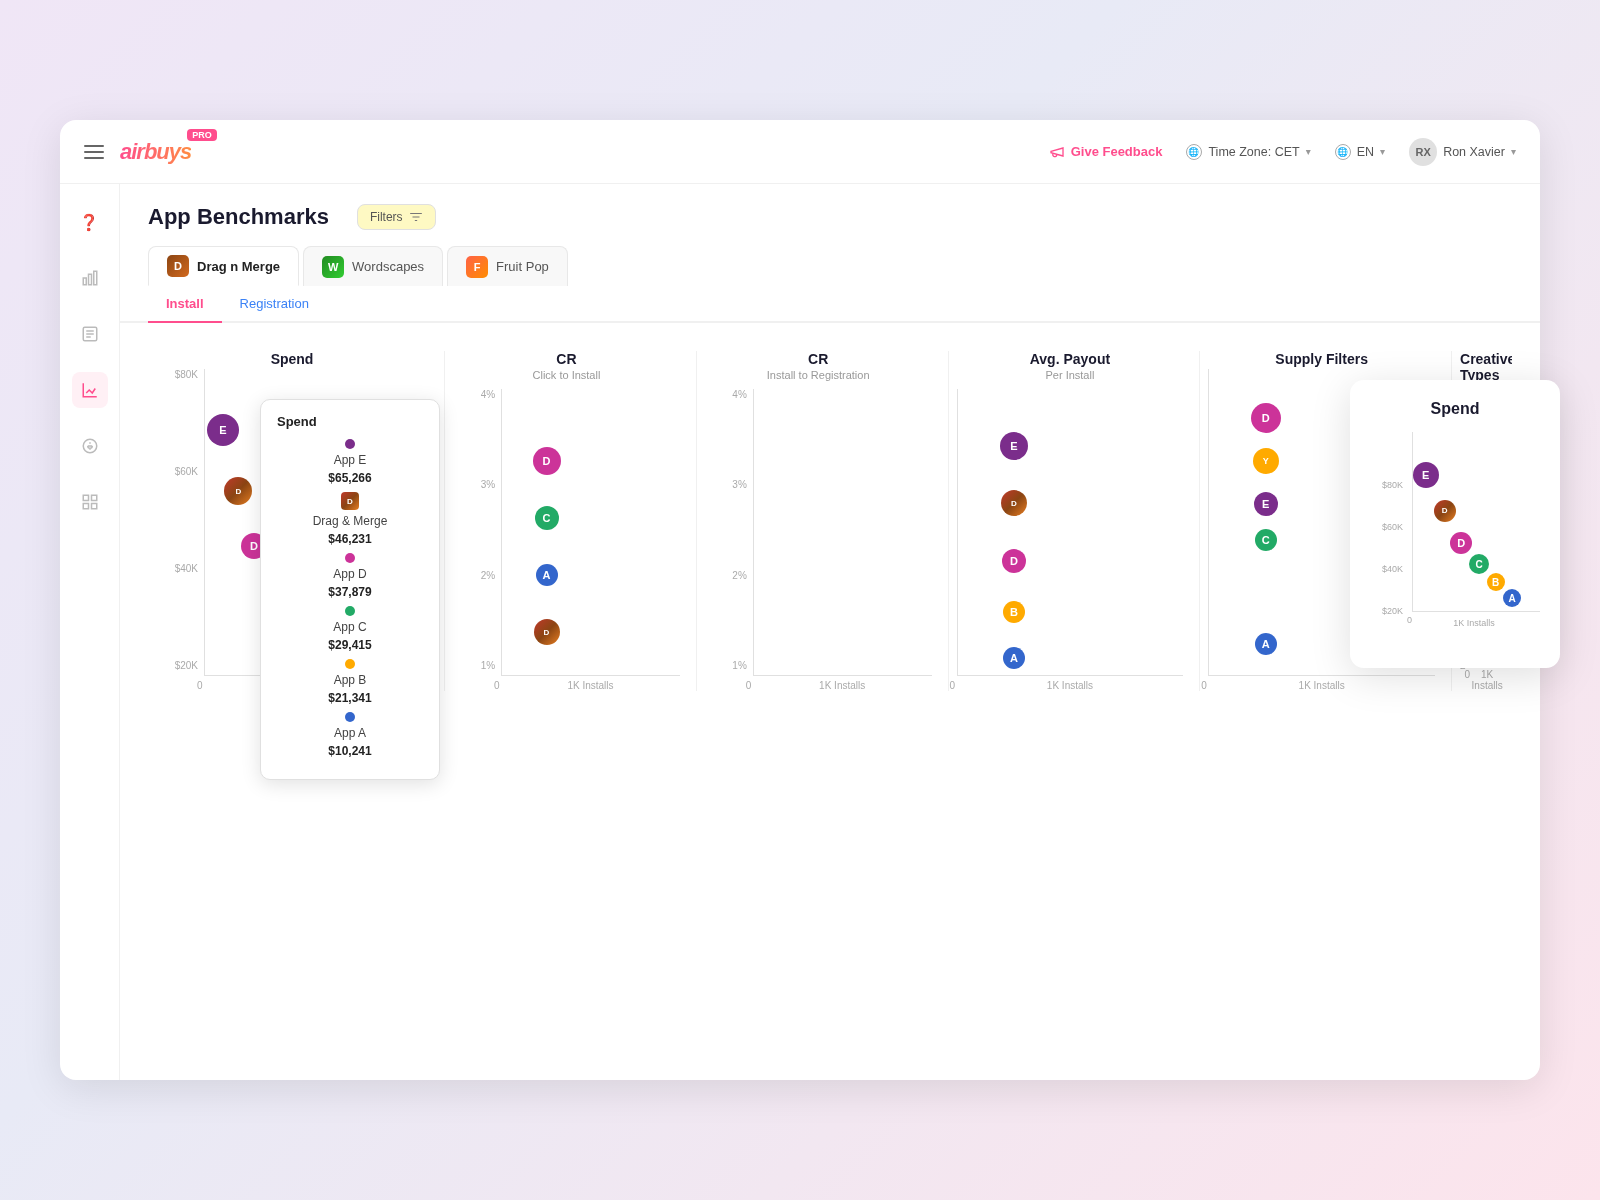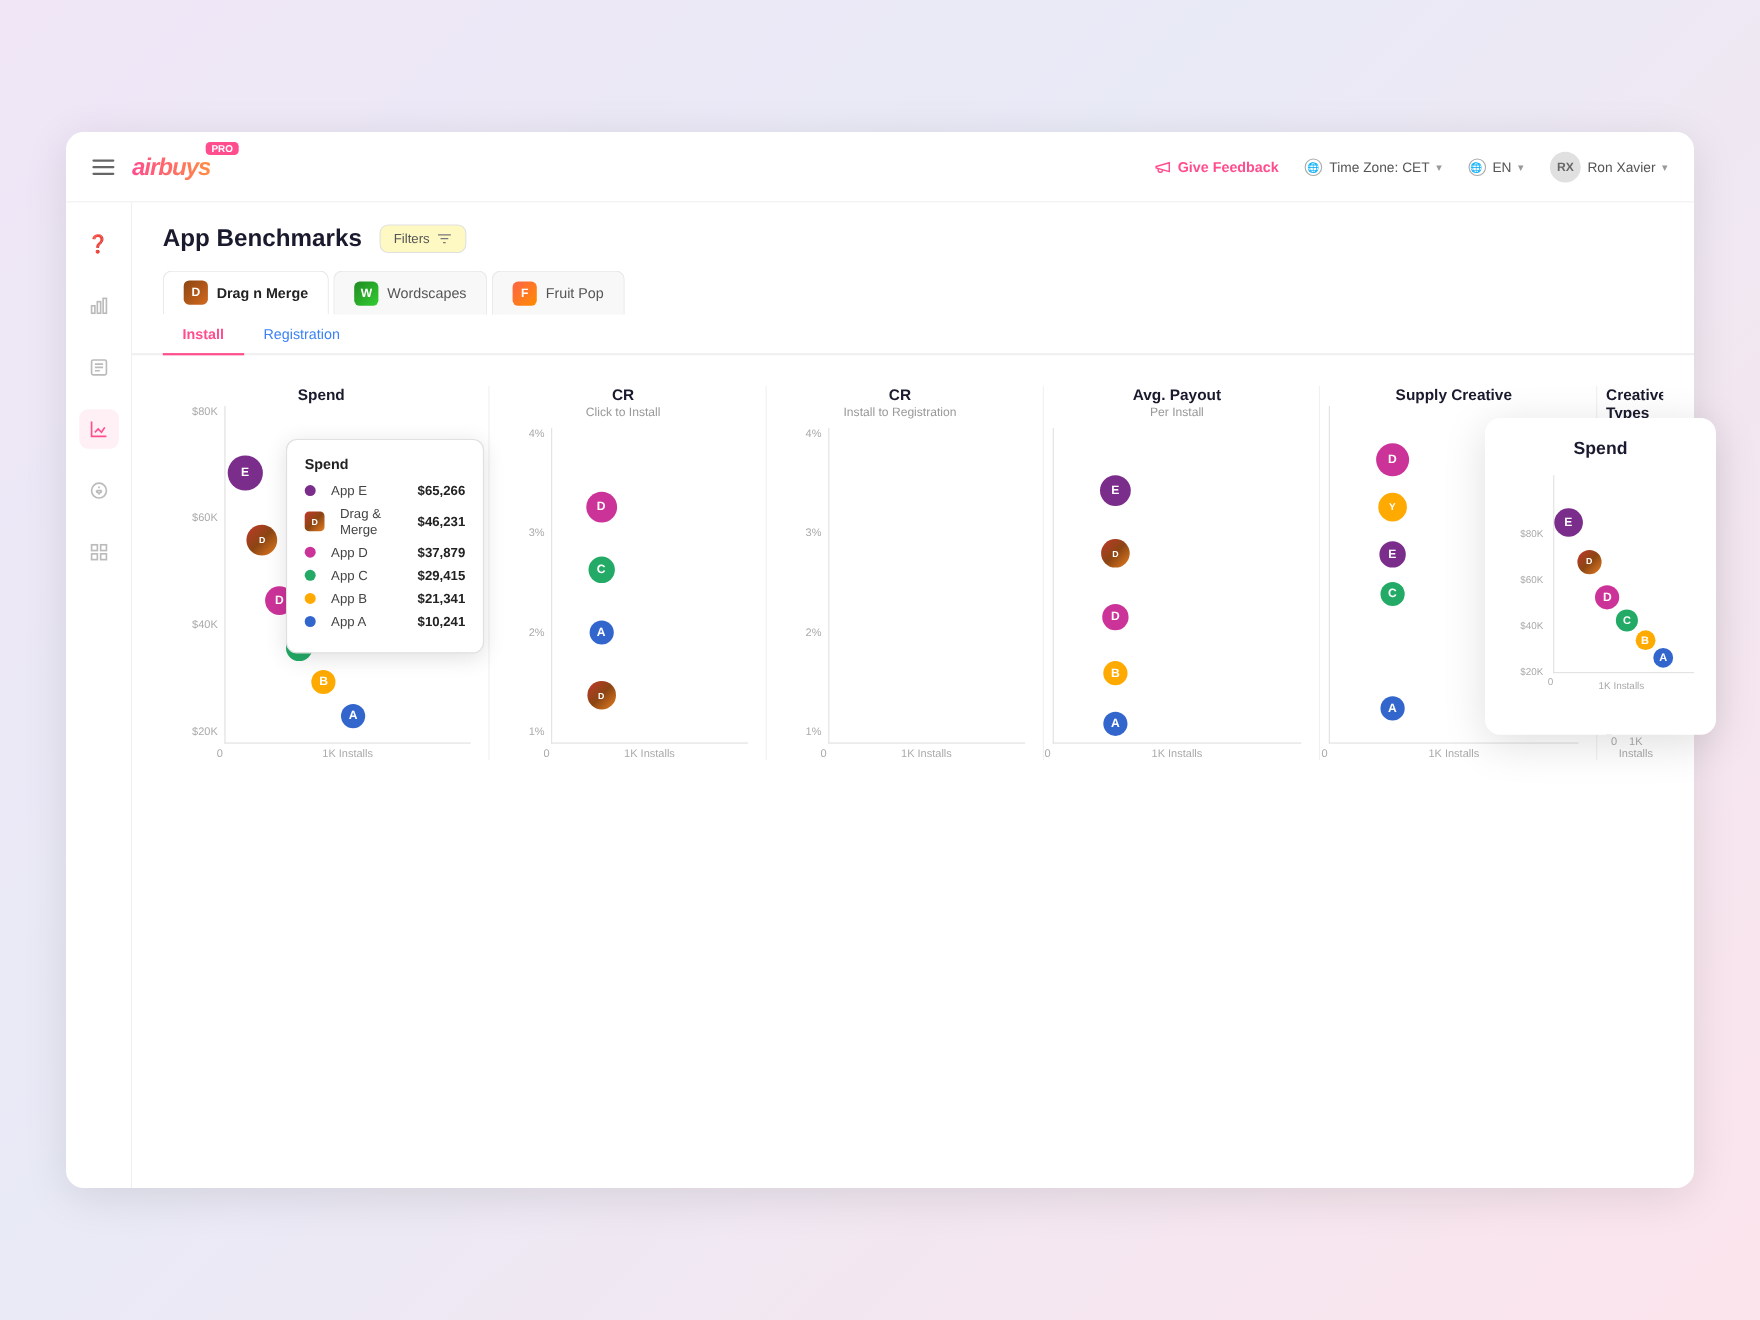--- a/index.html
+++ b/index.html
@@ -163,21 +163,21 @@
       display: flex;
       flex-direction: column;
       overflow: hidden;
     }
 
     
     .page-header {
       padding: 20px 28px 0 28px;
       display: flex;
       align-items: center;
-      gap: 16px;
+      gap: 28px;
       flex-shrink: 0;
     }
     .page-title {
       font-size: 22px;
       font-weight: 700;
       color: #1a1a2e;
     }
     .filters-btn {
       display: flex;
       align-items: center;
@@ -344,23 +344,24 @@
     }
     .tooltip-title {
       font-size: 13px;
       font-weight: 700;
       color: #222;
       margin-bottom: 10px;
     }
     .tooltip-row {
       display: flex;
       align-items: center;
-      gap: 14px;
+      gap: 4px;
       margin-bottom: 7px;
       font-size: 12px;
+      flex-direction: column;
     }
     .tooltip-dot {
       width: 10px;
       height: 10px;
       border-radius: 50%;
       flex-shrink: 0;
     }
     .tooltip-name {
       flex: 1;
       color: #444;
@@ -673,21 +674,21 @@
                   <div class="bubble" style="left:25%;bottom:40%;width:24px;height:24px;background:#CC3399;">D</div>
                   <div class="bubble" style="left:25%;bottom:22%;width:22px;height:22px;background:#FFAA00;">B</div>
                   <div class="bubble" style="left:25%;bottom:6%;width:22px;height:22px;background:#3366CC;">A</div>
                 </div>
                 <div class="x-axis-label">1K Installs</div>
               </div>
             </div>
           </div>
 
           <div class="chart-panel">
-            <div class="chart-title">Supply Creative</div>
+            <div class="chart-title">Supply Filters</div>
             <div class="scatter-area">
               <div style="flex:1;display:flex;flex-direction:column;">
                 <div class="plot-area" style="flex:1;position:relative;">
                   <span class="zero-label">0</span>
                   <div class="bubble" style="left:25%;bottom:84%;width:30px;height:30px;background:#CC3399;">D</div>
                   <div class="bubble" style="left:25%;bottom:70%;width:26px;height:26px;background:#FFAA00;">
                       <span style="font-size:9px;font-weight:bold;color:white;">Y</span>
                     </div>
                   <div class="bubble" style="left:25%;bottom:56%;width:24px;height:24px;background:#7B2D8B;">E</div>
                   <div class="bubble" style="left:25%;bottom:44%;width:22px;height:22px;background:#22AA66;">C</div>

